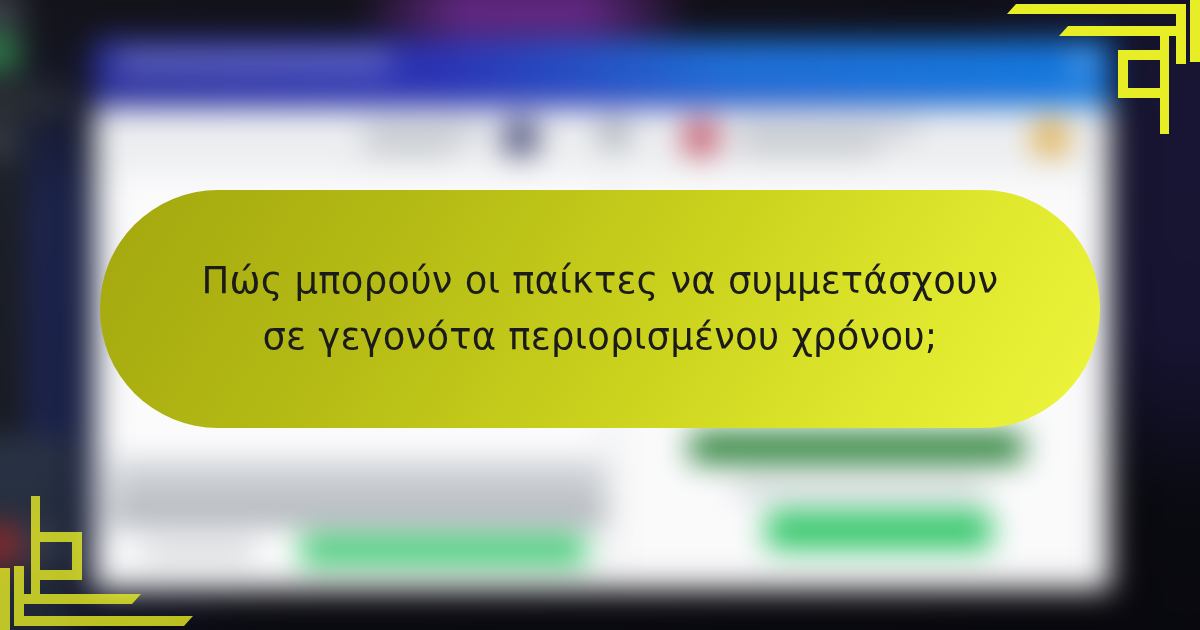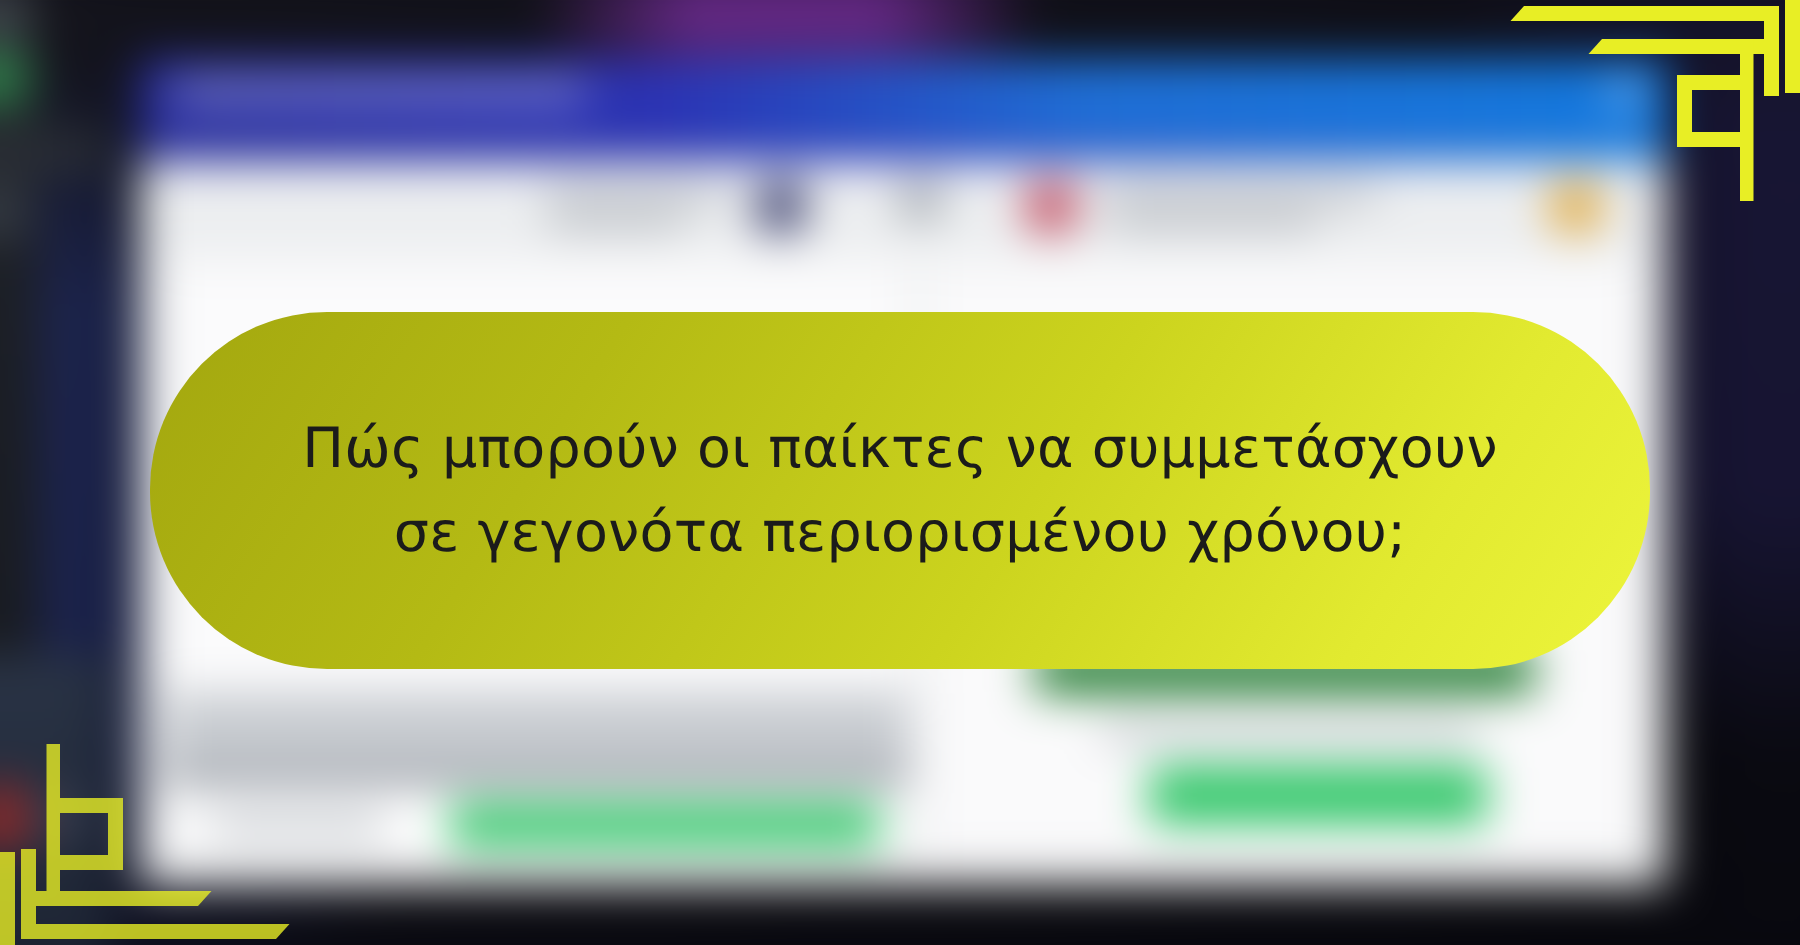--- a/index.html
+++ b/index.html
@@ -86,21 +86,21 @@
   .field-text { position:absolute; height:10px; background:#aeb3ba; border-radius:2px; }
 
   
   .ornament { position:absolute; pointer-events:none; }
   .orn-tr { right:0; top:0; width:210px; height:160px; }
   .orn-bl { left:0; bottom:0; width:210px; height:160px; transform:rotate(180deg); }
   .orn-bl svg { opacity:.80; }
 
   
   .card {
-    position:absolute; left:100px; top:208px; width:1000px; height:238px;
+    position:absolute; left:100px; top:190px; width:1000px; height:238px;
     border-radius:118px;
     background:linear-gradient(122deg,#a3a70f 0%,#b4ba14 28%,#ccd41e 58%,#e2ea30 82%,#edf53c 100%);
     display:flex; align-items:center; justify-content:center;
   }
   .card-text {
     color:#1b1b1b;
     font-size:37px;
     line-height:1.52;
     text-align:center;
     letter-spacing:.2px;

